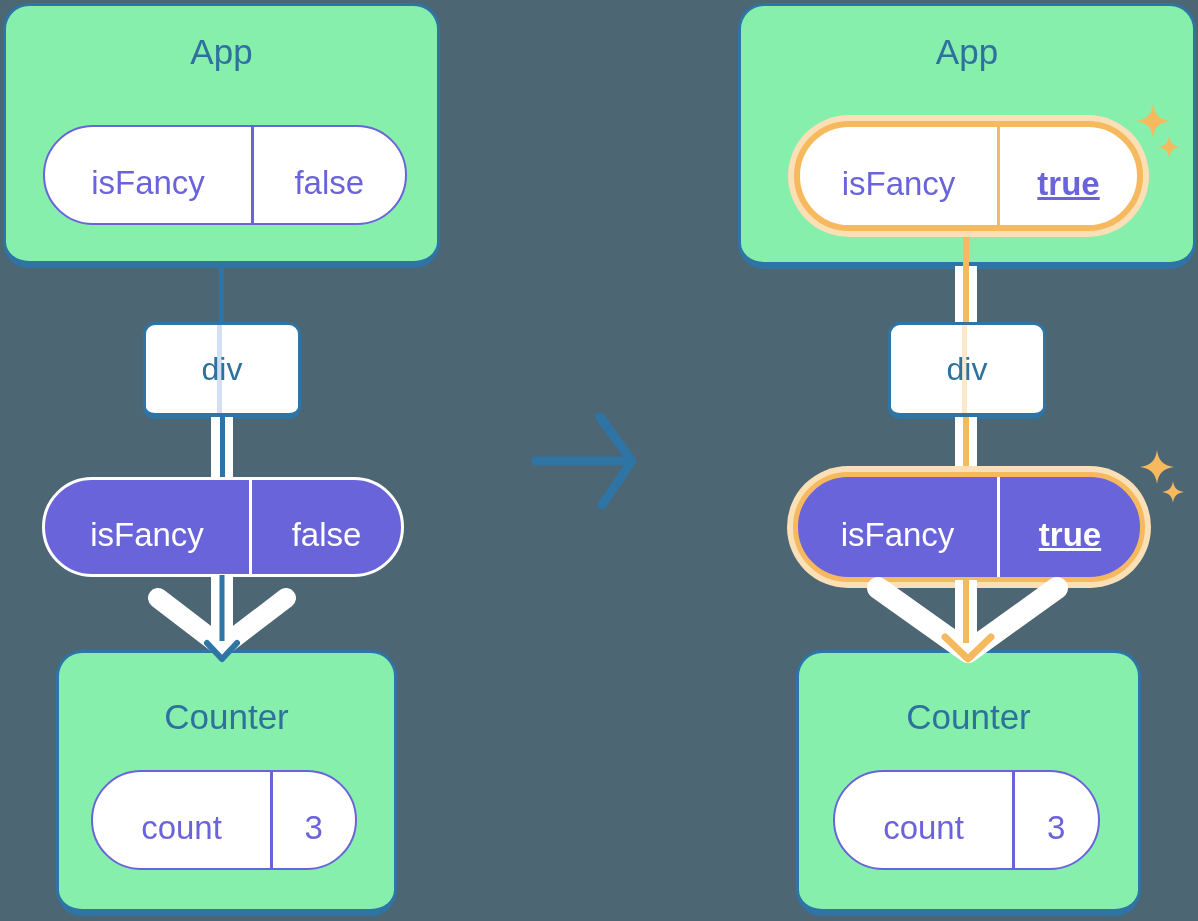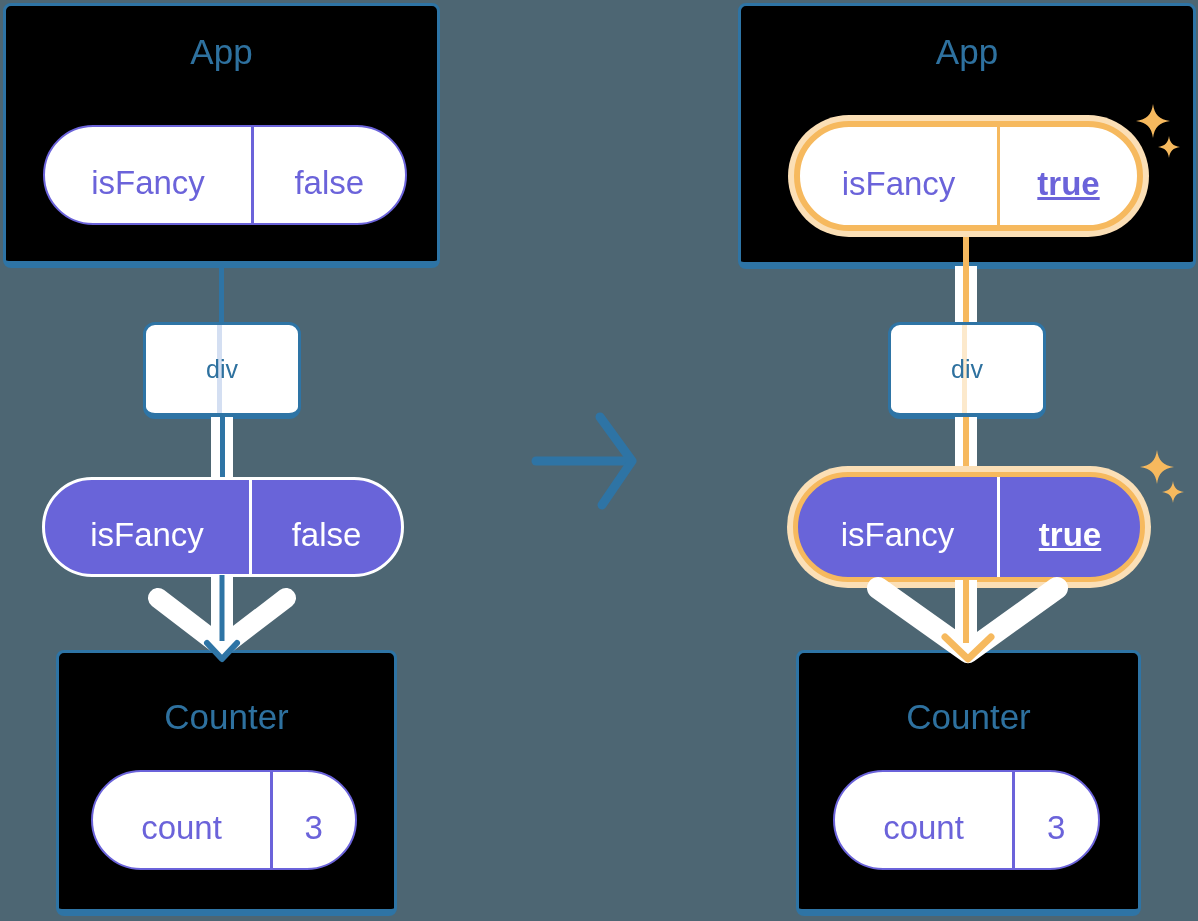--- a/index.html
+++ b/index.html
@@ -18,24 +18,24 @@
   body{
     background:var(--background);
     font-family:"Liberation Sans", sans-serif;
     overflow:hidden;
   }
   .canvas{position:relative;width:1198px;height:921px;background:var(--background);}
 
   
   .card{
     position:absolute;
-    background:#000000;
+    background:#86efac;
     border:3px solid var(--card-border);
     border-bottom-width:7px;
-    border-radius:8px;
+    border-radius:26px;
   }
   .card-title{
     position:absolute;
     left:0;right:0;
     text-align:center;
     font-size:35px;
     font-weight:500;
     color:var(--title-text);
   }
   .divbox{
@@ -45,21 +45,21 @@
     border-bottom-width:6px;
     border-radius:12px;
     display:flex;align-items:center;justify-content:center;
     overflow:hidden;
   }
   .divbox .inner-line{
     position:absolute;top:0;bottom:0;width:5px;left:71px;
   }
   .divbox .divlabel{
     position:relative;
-    font-size:25px;font-weight:500;color:var(--title-text);
+    font-size:32px;font-weight:500;color:var(--title-text);
   }
 
   
   .pill{
     position:absolute;
     border-radius:60px;
     display:flex;align-items:stretch;
     overflow:hidden;
     font-size:33px;
   }

